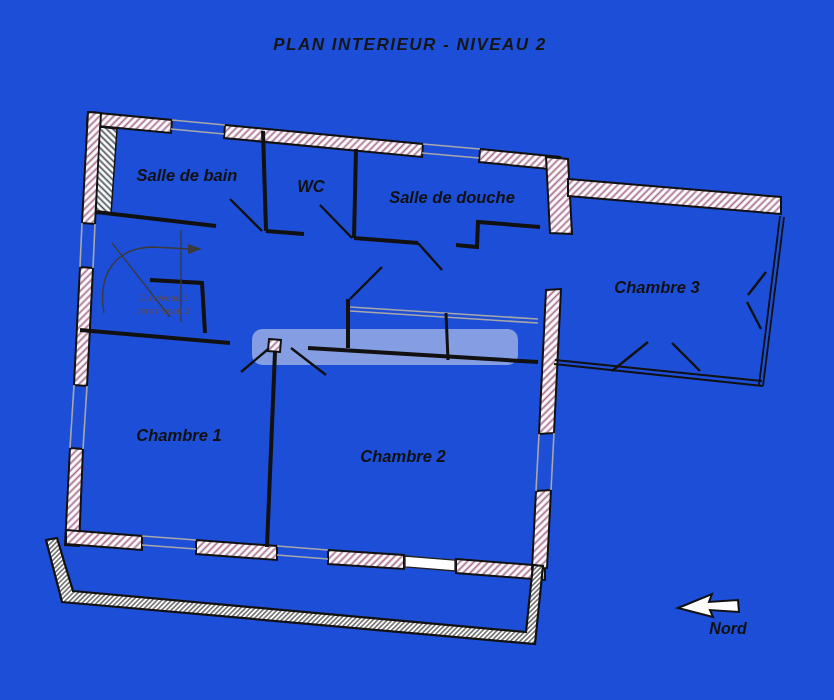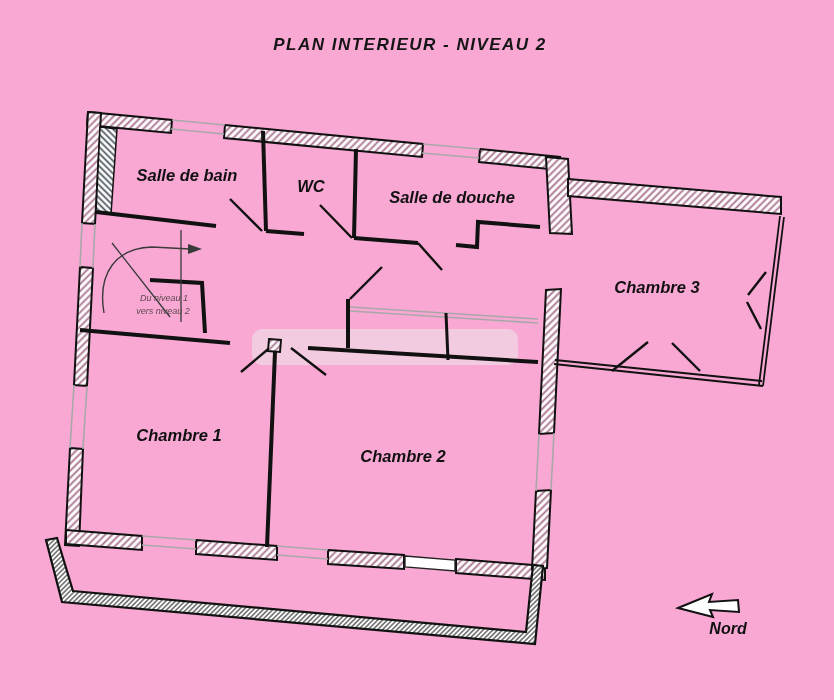--- a/index.html
+++ b/index.html
@@ -1,16 +1,16 @@
 <!DOCTYPE html>
 <html><head>
 <meta charset="utf-8">
 <style>
   html,body{margin:0;padding:0;background:#ffffff;}
-  .page{position:relative;width:834px;height:700px;background:#f9a8d4;overflow:hidden;
+  .page{position:relative;width:834px;height:700px;background:#1d4ed8;overflow:hidden;
         font-family:"Liberation Sans",sans-serif;}
   svg{position:absolute;left:0;top:0;}
   text{font-family:"Liberation Sans","DejaVu Sans",sans-serif;}
   .title-text{font-size:17px;font-weight:bold;font-style:italic;letter-spacing:1.5px;fill:#151515;}
   .room-label{font-size:16.5px;font-weight:bold;font-style:italic;fill:#111111;}
   .stair-label{font-size:9px;font-style:italic;}
   .north-label{font-size:16px;font-weight:bold;font-style:italic;fill:#111111;}
 </style>
 </head>
 <body>

